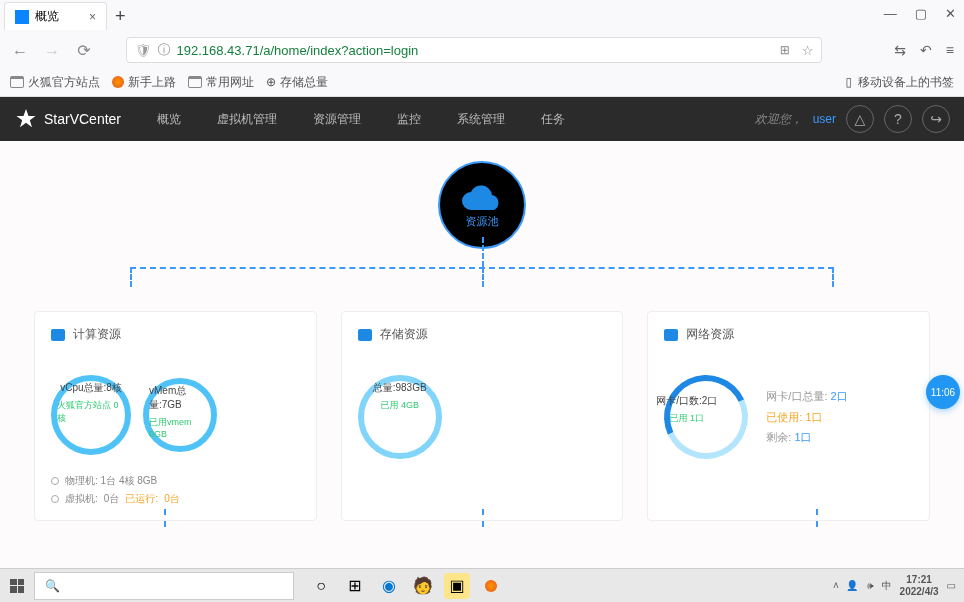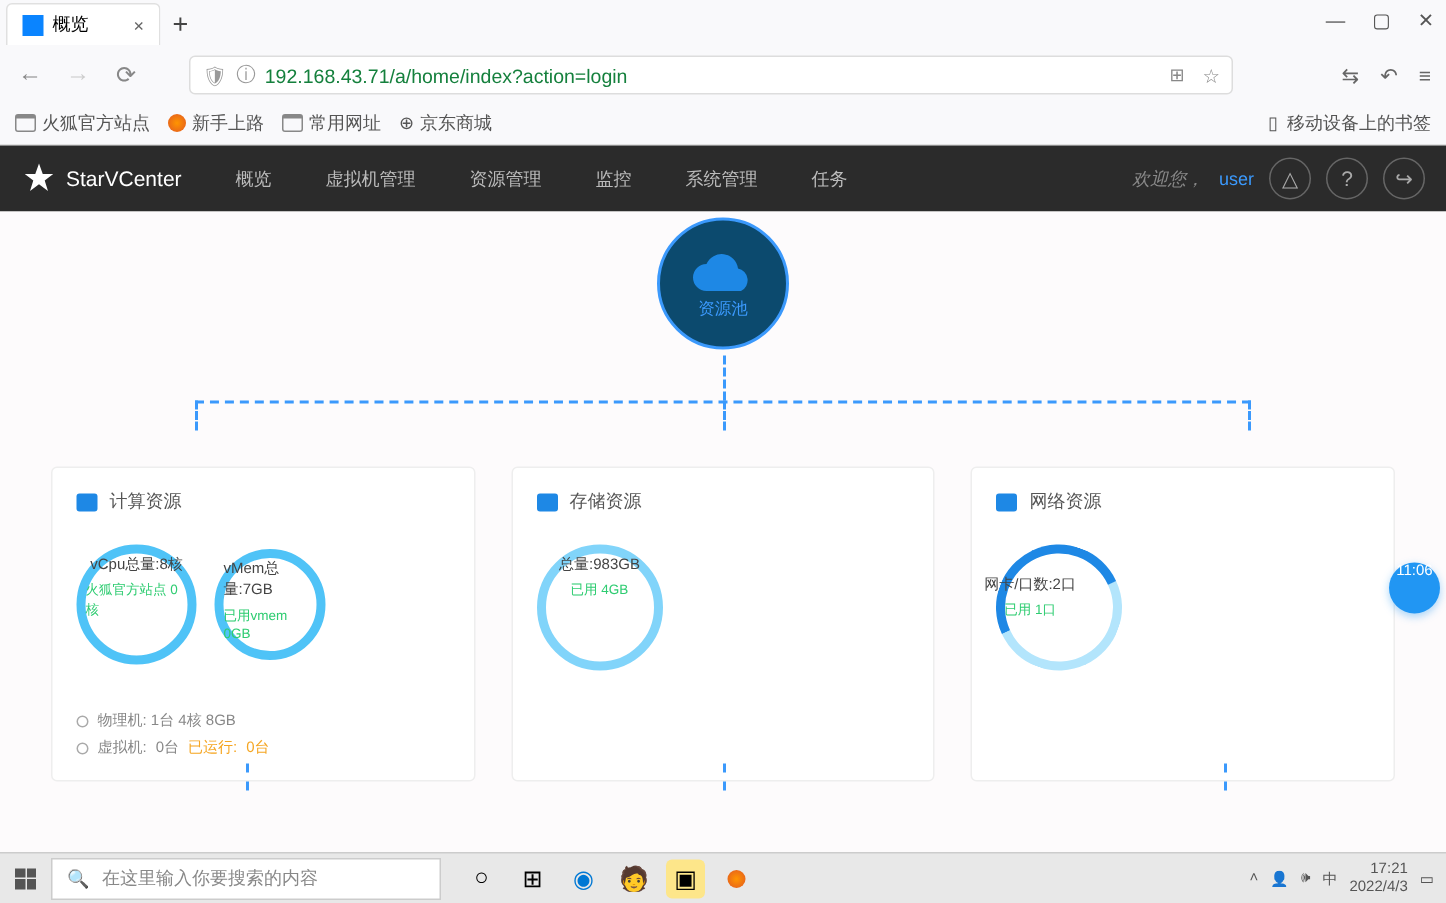--- a/index.html
+++ b/index.html
@@ -35,62 +35,62 @@
     .logo svg { width: 24px; height: 24px; }
     .nav-menu { display: flex; gap: 36px; margin-left: 36px; font-size: 12px; }
     .nav-menu span { cursor: pointer; color: #bbb; }
     .hdr-right { margin-left: auto; display: flex; align-items: center; gap: 10px; font-size: 12px; }
     .welcome { color: #888; font-style: italic; }
     .user-link { color: #3b99fc; text-align: center; }
     .hdr-icn { width: 28px; height: 28px; border: 1px solid #666; border-radius: 50%; display: flex; align-items: center; justify-content: center; color: #aaa; font-size: 14px; cursor: pointer; }
     
     
     .content { background: #fdfbfc; padding: 14px 34px 0; height: 460px; position: relative; }
-    .pool-node { position: absolute; left: 50%; top: 4px; transform: translateX(-50%); width: 88px; height: 88px; border: 2px solid #3b99fc; border-radius: 50%; display: flex; flex-direction: column; align-items: center; justify-content: center; background: #0c4a6e; }
+    .pool-node { position: absolute; left: 50%; top: 20px; transform: translateX(-50%); width: 88px; height: 88px; border: 2px solid #3b99fc; border-radius: 50%; display: flex; flex-direction: column; align-items: center; justify-content: center; background: #000000; }
     .pool-lbl { font-size: 11px; color: #3b99fc; margin-top: 4px; }
     .conn-v { position: absolute; left: 50%; top: 96px; width: 0; height: 30px; border-left: 2px dashed #3b99fc; }
     .conn-h { position: absolute; top: 126px; left: 130px; right: 130px; height: 0; border-top: 2px dashed #3b99fc; }
     .conn-d { position: absolute; top: 126px; width: 0; height: 20px; border-left: 2px dashed #3b99fc; }
     .conn-d.d1 { left: 130px; } .conn-d.d2 { left: 50%; } .conn-d.d3 { right: 130px; }
     
     .cards { display: flex; gap: 24px; margin-top: 156px; }
     .card { flex: 1; background: white; border: 1px solid #eee; border-radius: 4px; padding: 14px 16px; min-height: 210px; position: relative; }
-    .card-hdr { display: flex; align-items: center; gap: 8px; font-size: 12px; color: #555; margin-bottom: 20px; }
+    .card-hdr { display: flex; align-items: center; gap: 8px; font-size: 12px; color: #555; margin-bottom: 32px; }
     .card-ic { width: 14px; height: 12px; background: #1e88e5; border-radius: 2px; }
     .donut-row { display: flex; align-items: center; gap: 12px; }
     .donut { width: 80px; height: 80px; border-radius: 50%; display: flex; flex-direction: column; align-items: center; font-size: 10px; }
     .donut-main { color: #444; font-size: 10px; }
     .donut-sub { color: #2ecc71; font-size: 9px; margin-top: 4px; }
     .d-cpu { border: 6px solid #4fc3f7; }
     .d-mem { border: 6px solid #4fc3f7; width: 74px; height: 74px; }
     .d-stor { border: 6px solid #81d4fa; width: 84px; height: 84px; }
     .d-net { width: 84px; height: 84px; border-radius: 50%; border: 6px solid #b3e5fc; border-top-color: #1e88e5; border-right-color: #1e88e5; transform: rotate(-70deg); }
     .d-net-inner { transform: rotate(70deg); display: flex; flex-direction: column; align-items: center; }
     .stats { font-size: 11px; line-height: 1.9; margin-left: 6px; }
     .stat-lbl { color: #999; }
     .stat-v1 { color: #3b99fc; }
     .stat-v2 { color: #f5a623; }
     .card-ftr { position: absolute; bottom: 12px; left: 16px; font-size: 10px; color: #888; line-height: 1.8; }
     .ftr-row { display: flex; align-items: center; gap: 6px; }
     .dot { width: 8px; height: 8px; border: 1px solid #aaa; border-radius: 50%; }
     .v-orange { color: #f5a623; }
     .conn-bot { position: absolute; width: 0; height: 18px; border-left: 2px dashed #3b99fc; }
     
-    .float-badge { position: absolute; right: 4px; top: 234px; width: 34px; height: 34px; background: #2196f3; border-radius: 50%; color: white; font-size: 10px; display: flex; justify-content: center; box-shadow: 0 2px 6px rgba(33,150,243,.4); }
+    .float-badge { position: absolute; right: 4px; top: 234px; width: 34px; height: 34px; background: #2196f3; border-radius: 50%; color: white; font-size: 10px; display: flex; align-items: center; justify-content: center; box-shadow: 0 2px 6px rgba(33,150,243,.4); }
     
     
     .taskbar { position: absolute; bottom: 0; left: 0; right: 0; height: 34px; background: #e8e8e8; border-top: 1px solid #ccc; display: flex; align-items: center; }
     .start { width: 34px; height: 34px; display: flex; align-items: center; justify-content: center; cursor: pointer; }
     .win-logo { width: 14px; height: 14px; display: grid; grid-template: 1fr 1fr / 1fr 1fr; gap: 1px; }
     .win-logo span { background: #555; }
     .search-box { display: flex; align-items: center; background: white; border: 1px solid #ccc; height: 28px; width: 260px; padding: 0 10px; font-size: 12px; color: #888; gap: 8px; }
     .tb-icons { display: flex; gap: 8px; margin-left: 14px; align-items: center; }
     .tb-ic { width: 26px; height: 26px; display: flex; align-items: center; justify-content: center; cursor: pointer; font-size: 16px; }
     .tray { margin-left: auto; display: flex; align-items: center; gap: 8px; font-size: 10px; color: #555; padding-right: 8px; }
-    .tray-time { text-align: right; line-height: 1.2; }
+    .tray-time { text-align: center; line-height: 1.2; font-weight: bold; }
   </style>
 </head>
 <body>
 
 <div class="browser-chrome">
   <div class="tab-bar">
     <div class="tab">
       <div class="favicon"></div>
       <span>概览</span>
       <span class="close">×</span>
@@ -129,21 +129,21 @@
     <div class="bm-item">
         <span class="bm-ff"></span>
         <span>新手上路</span>
       </div>
     <div class="bm-item">
         <span class="ic"></span>
         <span>常用网址</span>
       </div>
     <div class="bm-item">
         <span>⊕</span>
-        <span>京东商城</span>
+        <span>存储总量</span>
       </div>
     <div class="bm-right">
         <span>▯</span>
         <span>移动设备上的书签</span>
       </div>
   </div>
 </div>
 
 <div class="app-header">
   <div class="logo">
@@ -232,20 +232,25 @@
           <span class="card-ic"></span>
           <span>网络资源</span>
         </div>
       <div class="donut-row">
         <div class="d-net">
           <div class="d-net-inner">
             <span class="donut-main">网卡/口数:2口</span>
             <span class="donut-sub">已用 1口</span>
           </div>
         </div>
+        <div class="stats">
+          <div><span class="stat-lbl">网卡/口总量:</span> <span class="stat-v1">2口</span></div>
+          <div><span class="stat-v2">已使用:</span> <span class="stat-v2">1口</span></div>
+          <div><span class="stat-lbl">剩余:</span> <span class="stat-v1">1口</span></div>
+        </div>
       </div>
     </div>
   </div>
   <div class="conn-bot" style="left:164px; bottom:74px;"></div>
   <div class="conn-bot" style="left:50%; bottom:74px;"></div>
   <div class="conn-bot" style="right:146px; bottom:74px;"></div>
 
   <div class="float-badge">
       <span>11:06</span>
     </div>
@@ -255,21 +260,20 @@
   <div class="start">
       <div class="win-logo">
         <span></span>
         <span></span>
         <span></span>
         <span></span>
       </div>
     </div>
   <div class="search-box">
     <span>🔍</span>
-    <span>在这里输入你要搜索的内容</span>
   </div>
   <div class="tb-icons">
     <span class="tb-ic">○</span>
     <span class="tb-ic">⊞</span>
     <span class="tb-ic" style="color:#0078d4;">◉</span>
     <span class="tb-ic">🧑</span>
     <span class="tb-ic" style="background:#fde68a;border-radius:4px;">▣</span>
     <span class="tb-ic">
         <span class="bm-ff"></span>
       </span>

